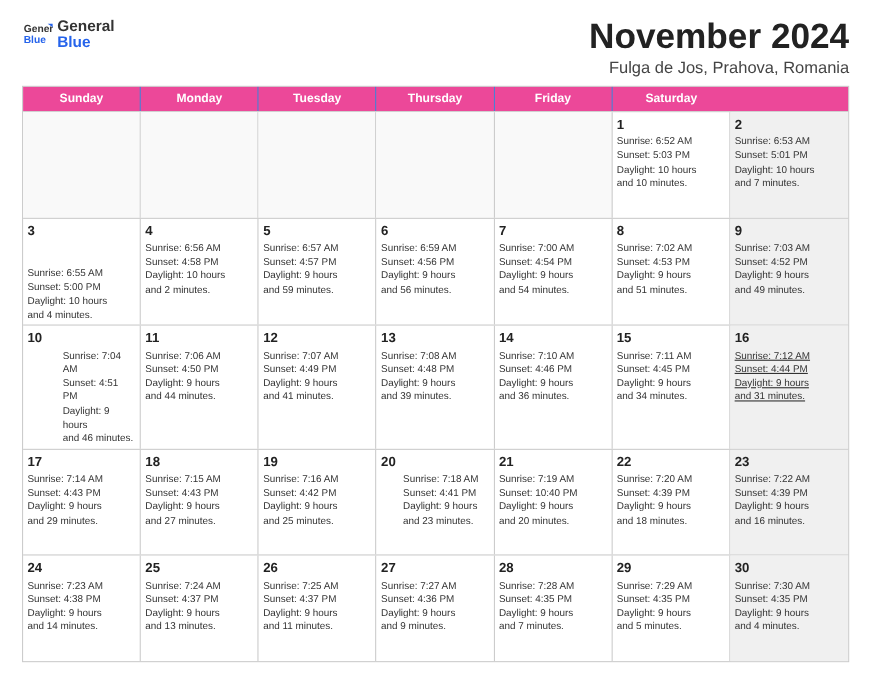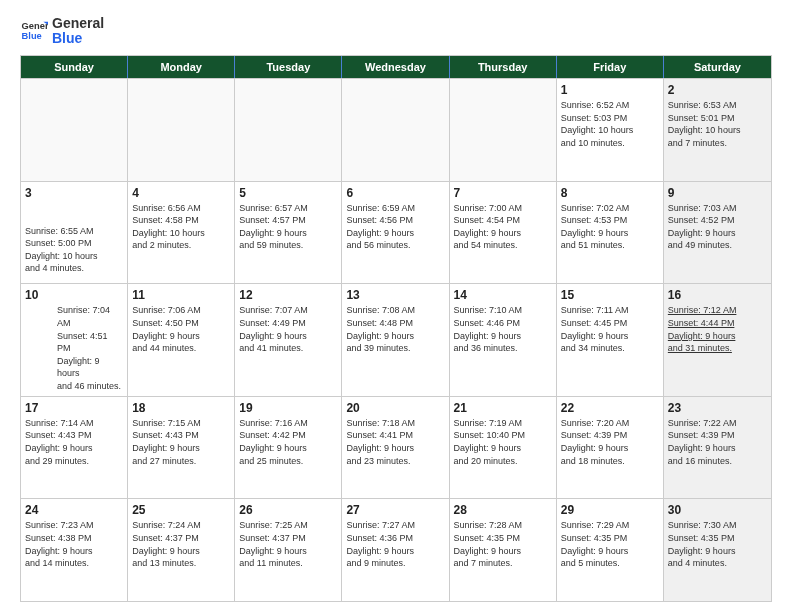--- a/index.html
+++ b/index.html
@@ -49,21 +49,21 @@
     .calendar {
       flex: 1;
       display: flex;
       flex-direction: column;
       border: 1px solid #ccc;
       border-collapse: collapse;
     }
     .cal-header-row {
       display: grid;
       grid-template-columns: repeat(7, 1fr);
-      background: #14532d;
+      background: #ec4899;
     }
     .cal-header-cell {
       color: #fff;
       font-size: 11px;
       font-weight: bold;
       text-align: center;
       padding: 5px 2px;
       border-right: 1px solid #4a7fd4;
     }
     .cal-header-cell:last-child { border-right: none; }
@@ -113,28 +113,31 @@
         <text x="2" y="16" font-size="12" font-weight="bold" fill="#333" font-family="Arial">General</text>
         <text x="2" y="28" font-size="12" font-weight="bold" fill="#2563eb" font-family="Arial">Blue</text>
         <polygon points="28,8 36,14 32,22 36,14 28,8" fill="#2563eb"></polygon>
         <polygon points="30,6 36,10 36,6" fill="#2563eb"></polygon>
       </svg>
       <div style="display:flex;flex-direction:column;line-height:1.1">
         <span style="font-size:14px;font-weight:bold;color:#333;">General</span>
         <span style="font-size:14px;font-weight:bold;color:#2563eb;">Blue</span>
       </div>
     </div>
+    <div class="title-block">
+      <div class="month-title">November 2024</div>
+      <div class="location">Fulga de Jos, Prahova, Romania</div>
+    </div>
   </div>
 
   <div class="calendar">
     <div class="cal-header-row" id="cal-header">
         <div class="cal-header-cell">Sunday</div>
         <div class="cal-header-cell">Monday</div>
         <div class="cal-header-cell">Tuesday</div>
-        <div class="cal-header-cell">Wednesday</div>
         <div class="cal-header-cell">Thursday</div>
         <div class="cal-header-cell">Friday</div>
         <div class="cal-header-cell">Saturday</div>
       </div>
     <div class="cal-body" id="cal-body">
         <div class="cal-week">
           <div class="cal-cell empty"></div>
           <div class="cal-cell empty"></div>
           <div class="cal-cell empty"></div>
           <div class="cal-cell empty"></div>
@@ -273,21 +276,21 @@
           </div>
           <div class="cal-cell">
             <span class="day-num">19</span>
             <div class="day-info" style="white-space: pre-line;">Sunrise: 7:16 AM
 Sunset: 4:42 PM
 Daylight: 9 hours
 and 25 minutes.</div>
           </div>
           <div class="cal-cell">
             <span class="day-num">20</span>
-            <div class="day-info" style="white-space: pre-line;">Sunrise: 7:18 AM
+            <div class="day-info" style="white-space: pre-line; margin-left: 20px;">Sunrise: 7:18 AM
 Sunset: 4:41 PM
 Daylight: 9 hours
 and 23 minutes.</div>
           </div>
           <div class="cal-cell">
             <span class="day-num">21</span>
             <div class="day-info" style="white-space: pre-line;">Sunrise: 7:19 AM
 Sunset: 10:40 PM
 Daylight: 9 hours
 and 20 minutes.</div>

